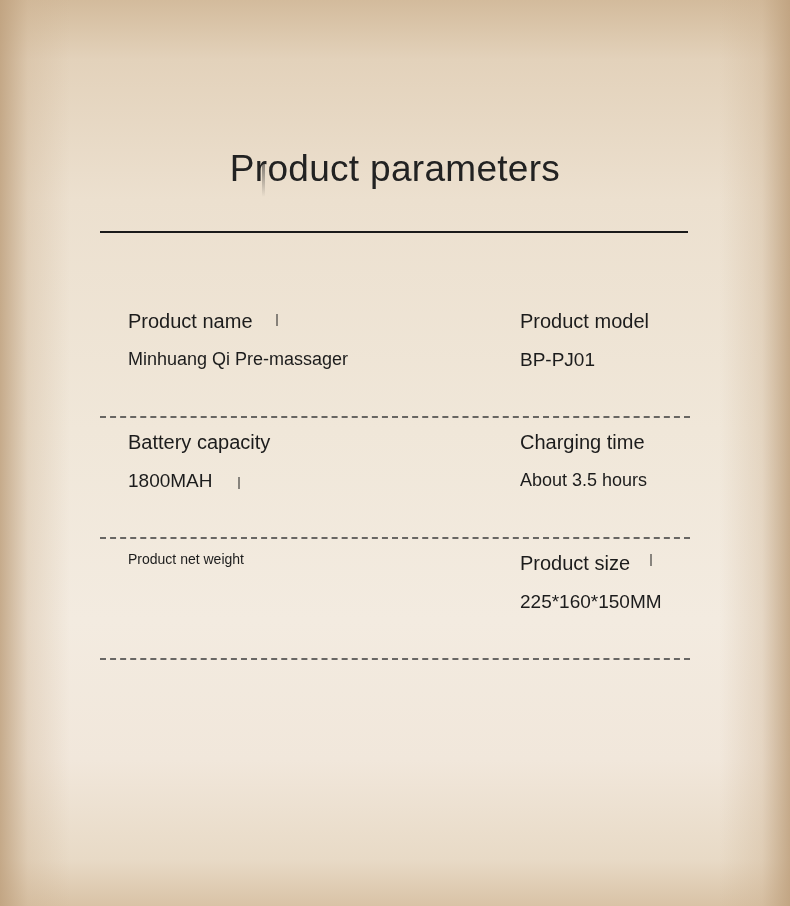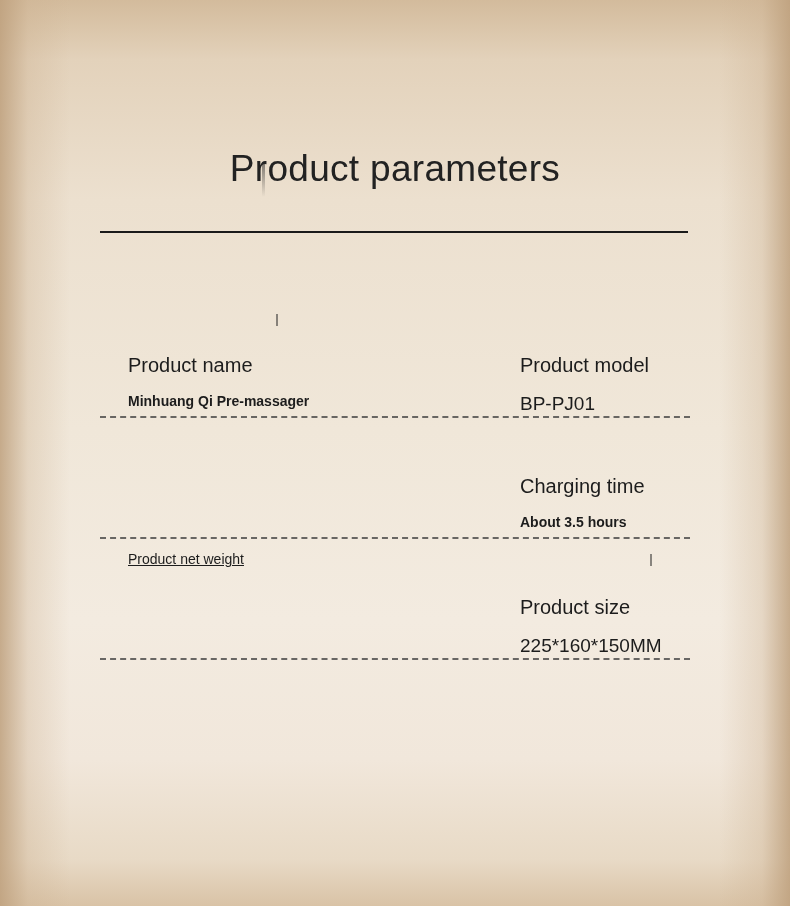--- a/index.html
+++ b/index.html
@@ -93,25 +93,25 @@
     white-space: nowrap;
   }
   .cell .value {
     color: #1c1c1c;
     line-height: 1.1;
     margin-top: 18px;
     white-space: nowrap;
   }
 
   
-  .fs-lg  { font-size: 20px; margin-top: 44px; }
+  .fs-lg  { font-size: 20px; }
   .fs-md  { font-size: 17px; }
-  .fs-sm  { font-size: 14px; text-decoration: underline; }
+  .fs-sm  { font-size: 14px; }
   .fs-val-lg { font-size: 19px; }
-  .fs-val-sm { font-size: 14px; font-weight: bold; }
+  .fs-val-sm { font-size: 18px; }
 
   .dashline {
     position: absolute;
     left: 0;
     width: 590px;
     height: 0;
     border-top: 2px dashed #3b3b3b;
     opacity: 0.75;
   }
 
@@ -143,20 +143,25 @@
         <span class="tick" style="left:148px; top:4px;"></span>
       </div>
       <div class="cell right">
         <div class="label fs-lg">Product model</div>
         <div class="value fs-val-lg">BP-PJ01</div>
       </div>
       <div class="dashline" style="top:106px;"></div>
     </div>
 
     <div class="row">
+      <div class="cell left">
+        <div class="label fs-lg">Battery capacity</div>
+        <div class="value fs-val-lg">1800MAH</div>
+        <span class="tick" style="left:110px; top:46px;"></span>
+      </div>
       <div class="cell right">
         <div class="label fs-lg">Charging time</div>
         <div class="value fs-val-sm">About 3.5 hours</div>
       </div>
       <div class="dashline" style="top:106px;"></div>
     </div>
 
 
     <div class="row">
       <div class="cell left">

